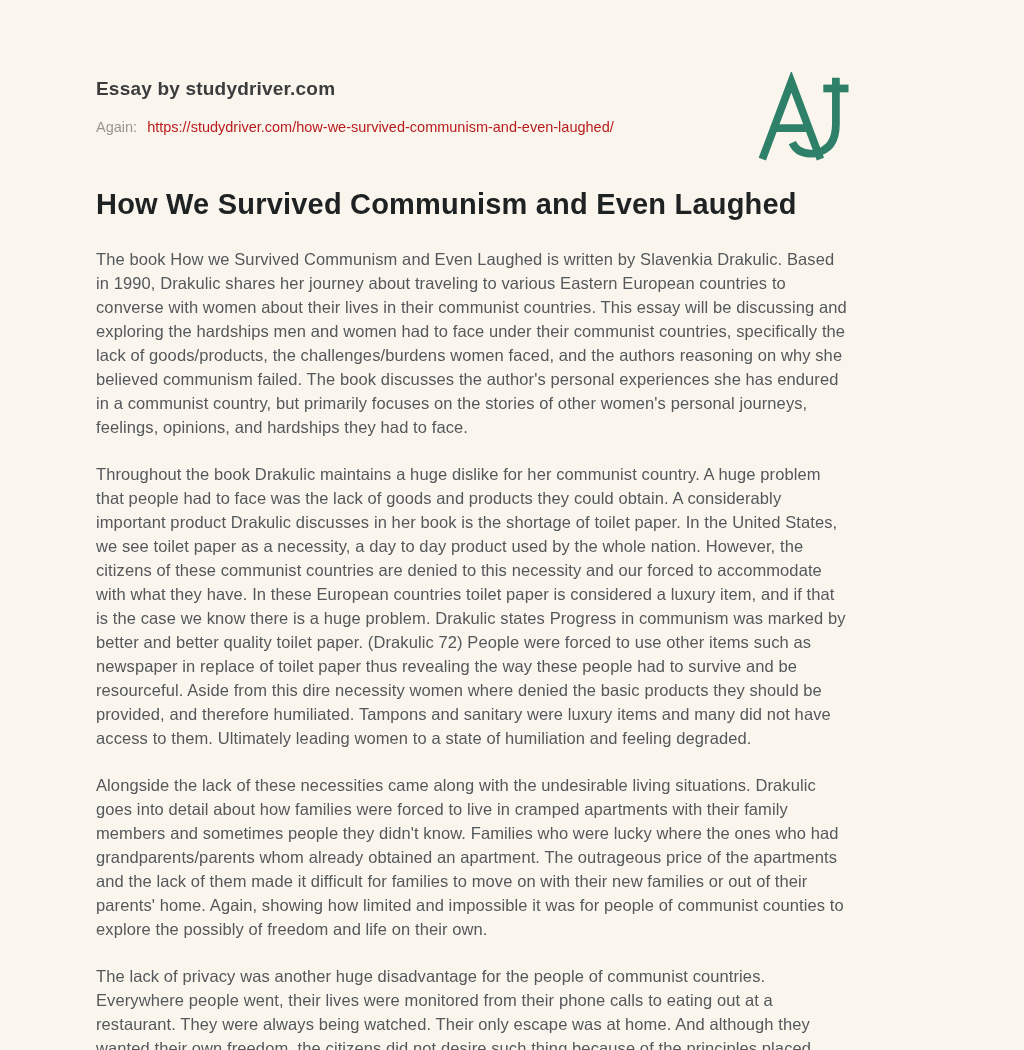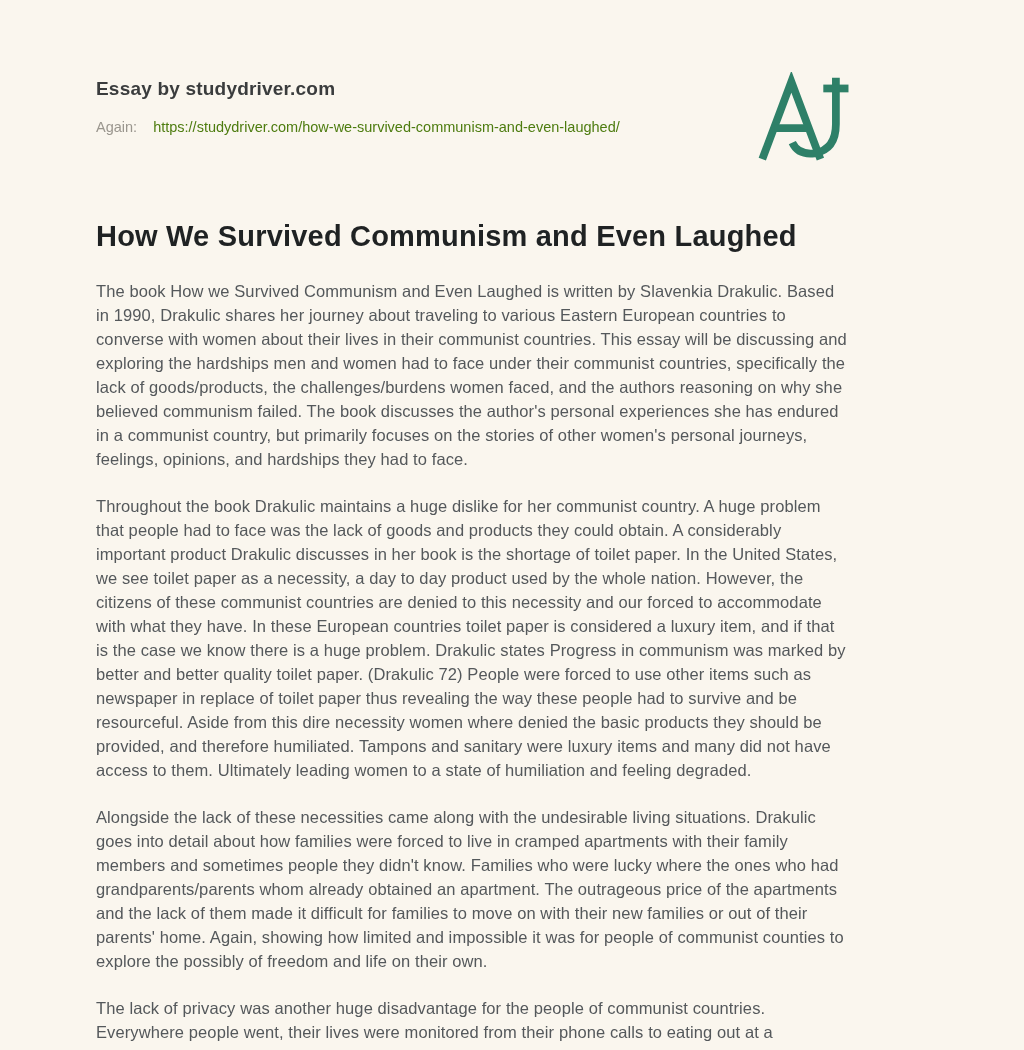--- a/index.html
+++ b/index.html
@@ -29,41 +29,41 @@
     letter-spacing: 0.2px;
   }
 
   .source-line {
     margin-top: 19px;
     font-size: 14.5px;
     color: #9a968e;
   }
 
   .source-url {
-    color: #4d7c0f;
+    color: #b91c1c;
     text-decoration: none;
-    margin-left: 16px;
+    margin-left: 10px;
     text-align: center;
   }
 
   .logo {
     position: absolute;
     top: 72px;
     right: 88px;
     width: 108px;
     height: 92px;
   }
 
   .logo svg {
     width: 100%;
     height: 100%;
   }
 
   .article-title {
-    margin-top: 85px;
+    margin-top: 53px;
     font-size: 29px;
     font-weight: 700;
     color: #1f2223;
     letter-spacing: 0.2px;
   }
 
   .article-body {
     margin-top: 26px;
   }
 

